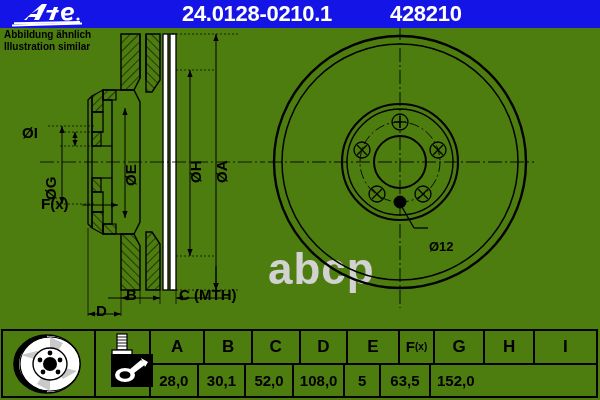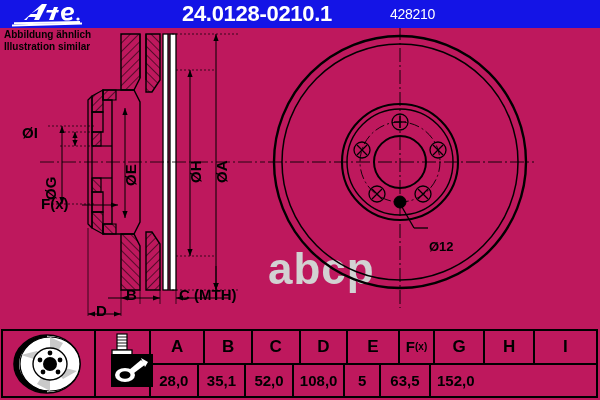--- a/index.html
+++ b/index.html
@@ -3,38 +3,38 @@
 <meta charset="utf-8">
 <style>
   html,body{margin:0;padding:0;}
   body{
     width:600px;height:400px;
     background:#fff;
     font-family:"Liberation Sans", sans-serif;
     overflow:hidden;
     position:relative;
   }
-  #sheet{position:relative;width:600px;height:400px;overflow:hidden;background:#be185d;}
+  #sheet{position:relative;width:600px;height:400px;overflow:hidden;background:#4d7c0f;}
 
   
   .header-band{
     position:absolute;left:0;top:0;width:600px;height:28px;
     background:#1414e6;
   }
   .logo-wrap{
     position:absolute;left:8px;top:1px;width:110px;height:26px;
   }
   .hdr-part{
     position:absolute;left:182px;top:1px;
     color:#ffffff;font-size:22px;font-weight:bold;letter-spacing:-0.3px;
     line-height:26px;
   }
   .hdr-num{
     position:absolute;left:390px;top:1px;
-    color:#ffffff;font-size:14px;font-weight:normal;letter-spacing:-0.3px;
+    color:#ffffff;font-size:22px;font-weight:bold;letter-spacing:-0.3px;
     line-height:26px;
   }
   .illus-note{
     position:absolute;left:4px;top:29px;
     font-size:10px;font-weight:bold;color:#000;line-height:11.5px;
     white-space:pre;
   }
 
   
   .watermark{
@@ -344,21 +344,21 @@
         <div class="cl w-f fx">
             <span>F</span>
             <span class="fxsub">(x)</span>
           </div>
         <div class="cl w-g">G</div>
         <div class="cl w-h">H</div>
         <div class="cl w-i">I</div>
       </div>
       <div class="row">
         <div class="cl val w-b">28,0</div>
-        <div class="cl val w-c">35,1</div>
+        <div class="cl val w-c">30,1</div>
         <div class="cl val w-d">52,0</div>
         <div class="cl val w-e">108,0</div>
         <div class="cl val w-f">5</div>
         <div class="cl val w-g">63,5</div>
         <div class="cl val w-h">152,0</div>
       </div>
     </div>
   </div>
 
 </div>

